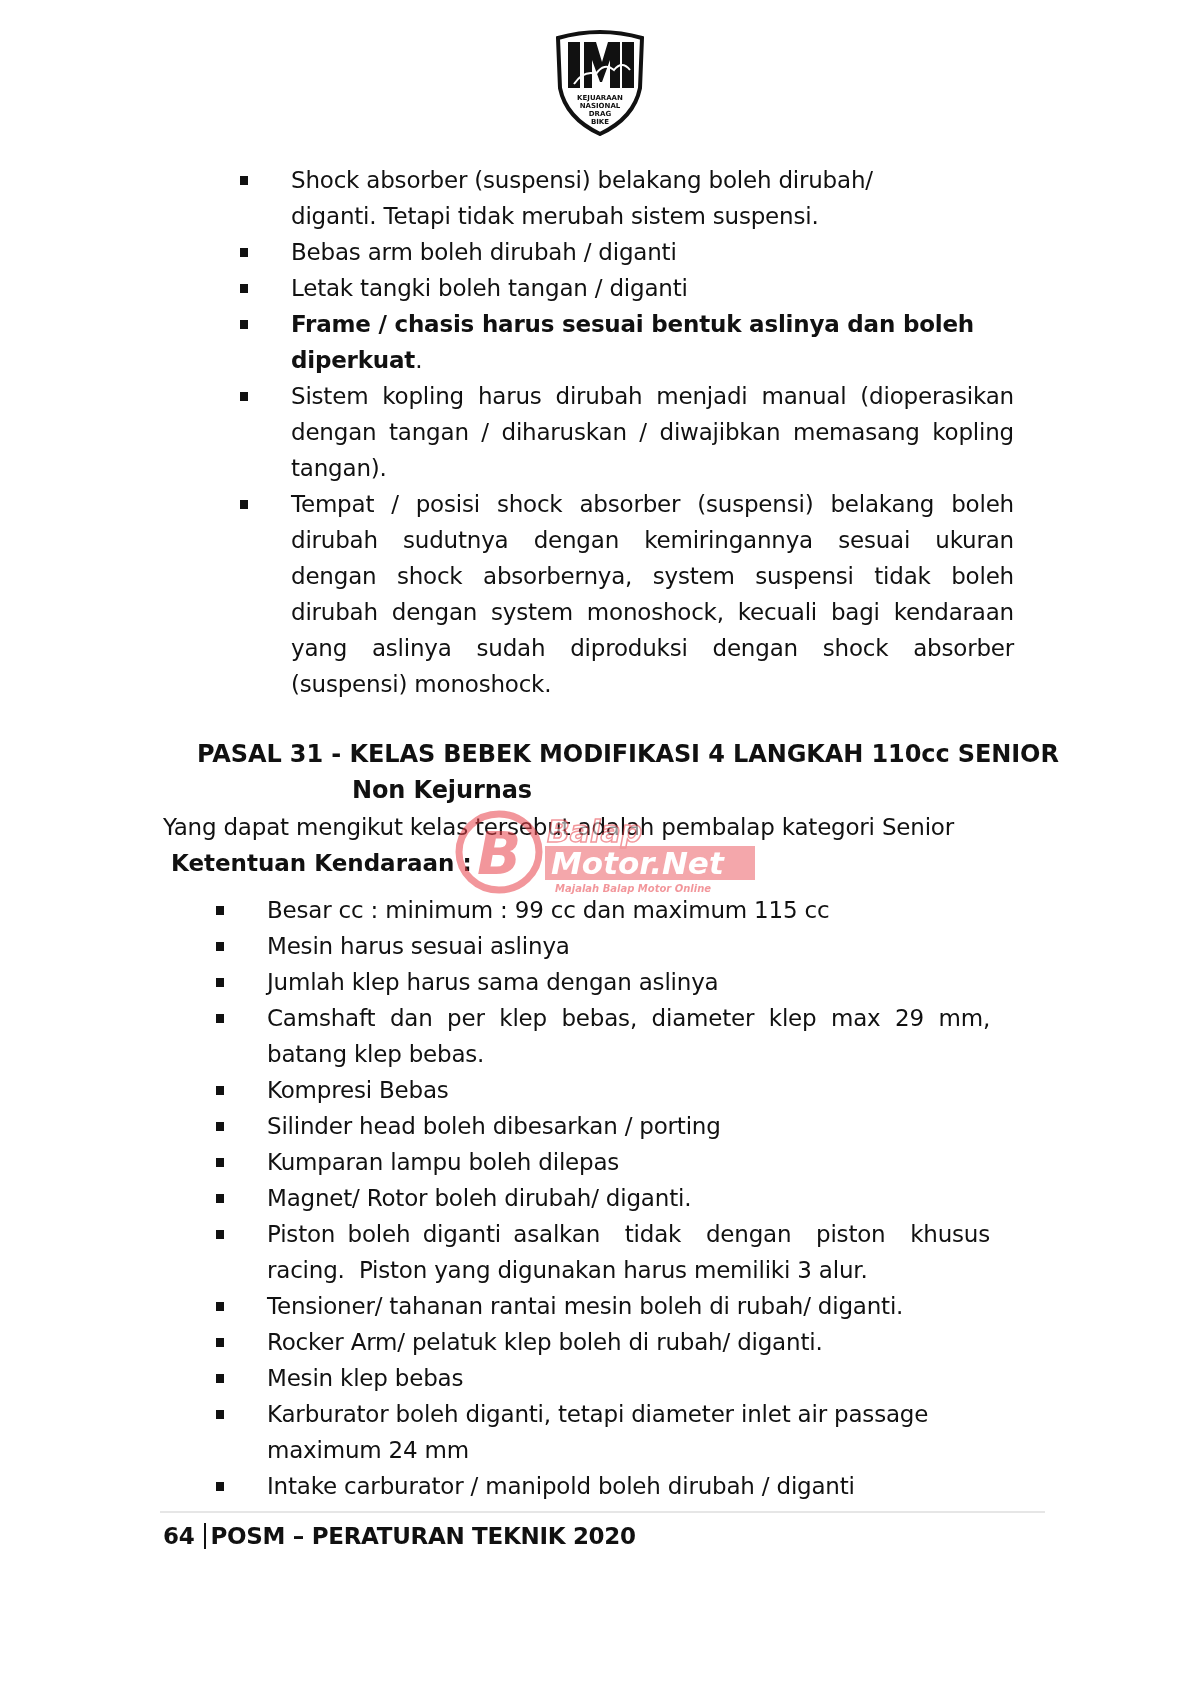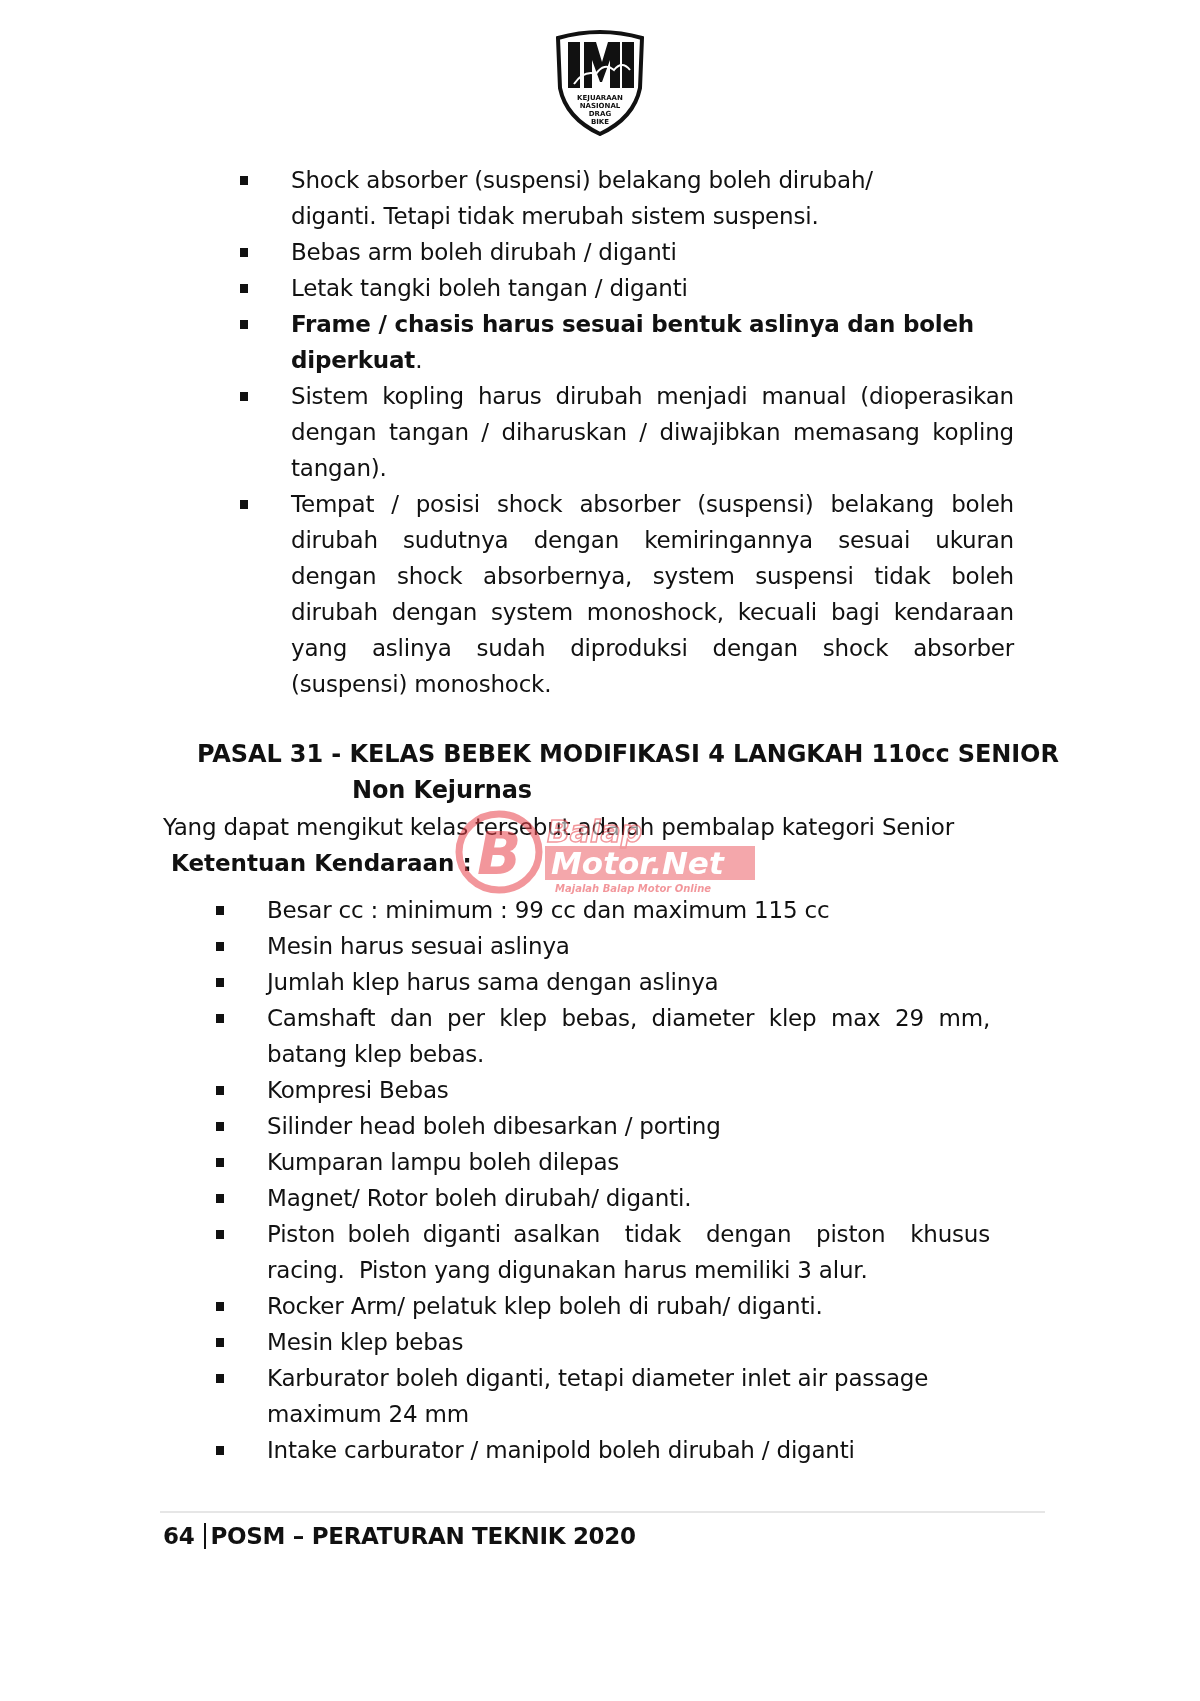--- a/index.html
+++ b/index.html
@@ -96,20 +96,21 @@
 <ul class="bullets" id="list2">
   <li class="last-line-left"><span class="bullet"></span><span>Besar cc : minimum : 99 cc dan maximum 115 cc</span></li>
   <li class="last-line-left"><span class="bullet"></span><span>Mesin harus sesuai aslinya</span></li>
   <li class="last-line-left"><span class="bullet"></span><span>Jumlah klep harus sama dengan aslinya</span></li>
   <li class="last-line-left"><span class="bullet"></span><span>Camshaft dan per klep bebas, diameter klep max 29 mm, batang klep bebas.</span></li>
   <li class="last-line-left"><span class="bullet"></span><span>Kompresi Bebas</span></li>
   <li class="last-line-left"><span class="bullet"></span><span>Silinder head boleh dibesarkan / porting</span></li>
   <li class="last-line-left"><span class="bullet"></span><span>Kumparan lampu boleh dilepas</span></li>
   <li class="last-line-left"><span class="bullet"></span><span>Magnet/ Rotor boleh dirubah/ diganti.</span></li>
   <li class="last-line-left" style="white-space:pre-wrap;"><span class="bullet"></span><span>Piston boleh diganti asalkan  tidak  dengan  piston  khusus racing.  Piston yang digunakan harus memiliki 3 alur.</span></li>
+  <li class="last-line-left"><span class="bullet"></span><span>Tensioner/ tahanan rantai mesin boleh di rubah/ diganti.</span></li>
   <li class="last-line-left"><span class="bullet"></span><span>Rocker Arm/ pelatuk klep boleh di rubah/ diganti.</span></li>
   <li class="last-line-left"><span class="bullet"></span><span>Mesin klep bebas</span></li>
   <li class="last-line-left" style="text-align:left;"><span class="bullet"></span><span>Karburator boleh diganti, tetapi diameter inlet air passage maximum 24 mm</span></li>
   <li class="last-line-left"><span class="bullet"></span><span>Intake carburator / manipold boleh dirubah / diganti</span></li>
 </ul>
 
 <div class="footer-rule"></div>
 <div class="footer">
   <span>64</span><span class="sep"></span><span>POSM – PERATURAN TEKNIK 2020</span>
 </div>

